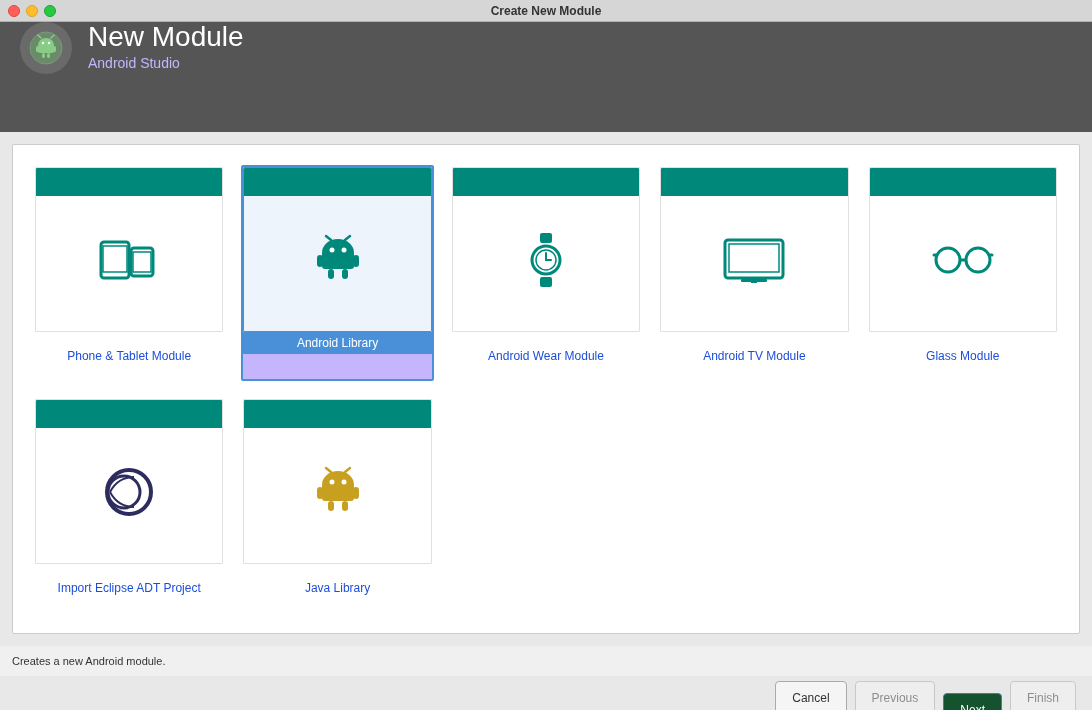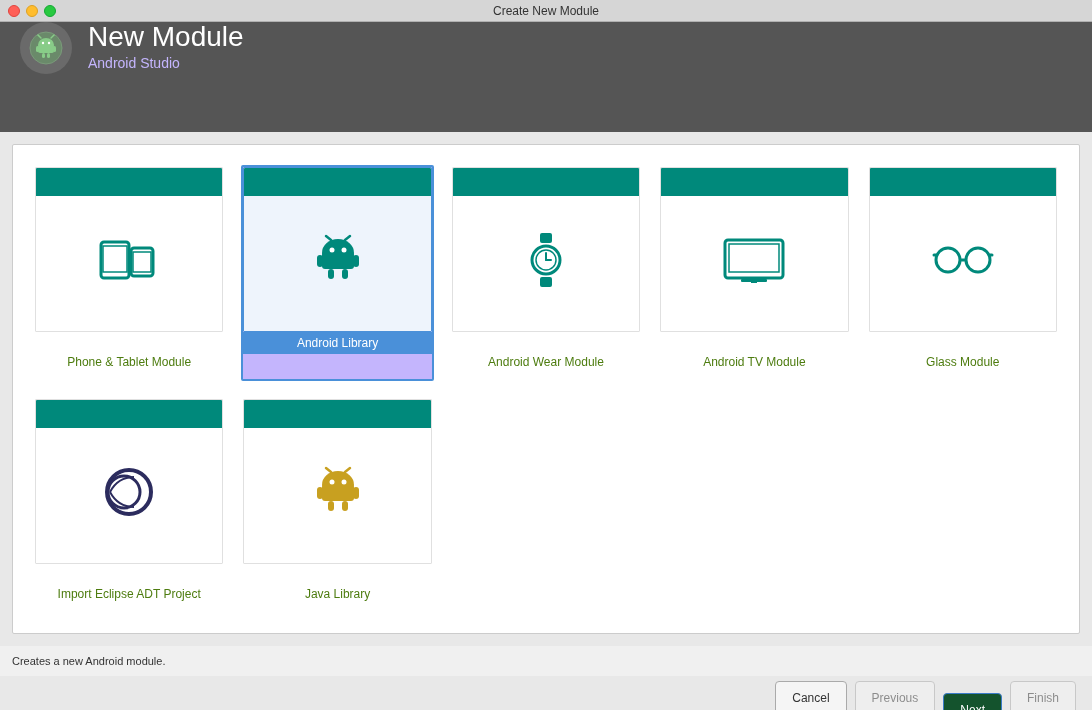--- a/index.html
+++ b/index.html
@@ -18,21 +18,21 @@
       background: #d6d6d6;
       display: flex;
       align-items: center;
       justify-content: center;
       position: relative;
       border-bottom: 1px solid #b0b0b0;
     }
     .title-bar-title {
       font-size: 12px;
       color: #333;
-      font-weight: 400;
+      font-weight: 700;
     }
     .traffic-lights {
       position: absolute;
       left: 8px;
       display: flex;
       gap: 6px;
       align-items: center;
     }
     .traffic-light {
       width: 12px;
@@ -125,23 +125,23 @@
       position: absolute;
       top: 0;
       left: 0;
       right: 0;
       height: 28px;
       background: #00897b;
       border-radius: 1px 1px 0 0;
     }
     .card-label {
       font-size: 12px;
-      color: #4d7c0f;
+      color: #1d4ed8;
       text-align: center;
-      margin-top: 23px;
+      margin-top: 17px;
       padding: 0 4px;
     }
     .module-card.selected .card-label {
       background: #4a90d9;
       color: white;
       padding: 4px 8px;
       margin-top: 0;
       width: 100%;
       text-align: center;
     }

